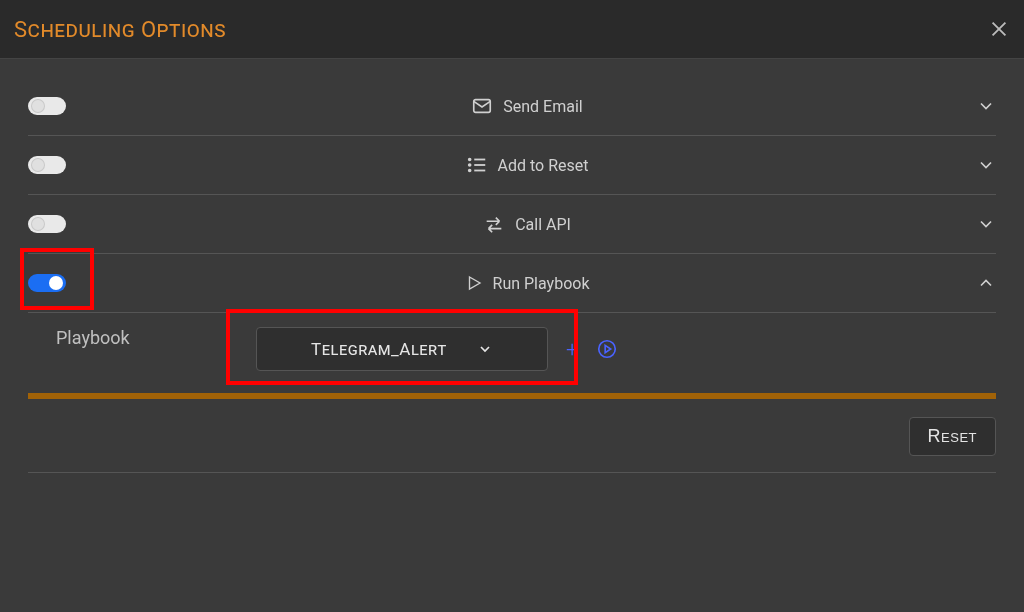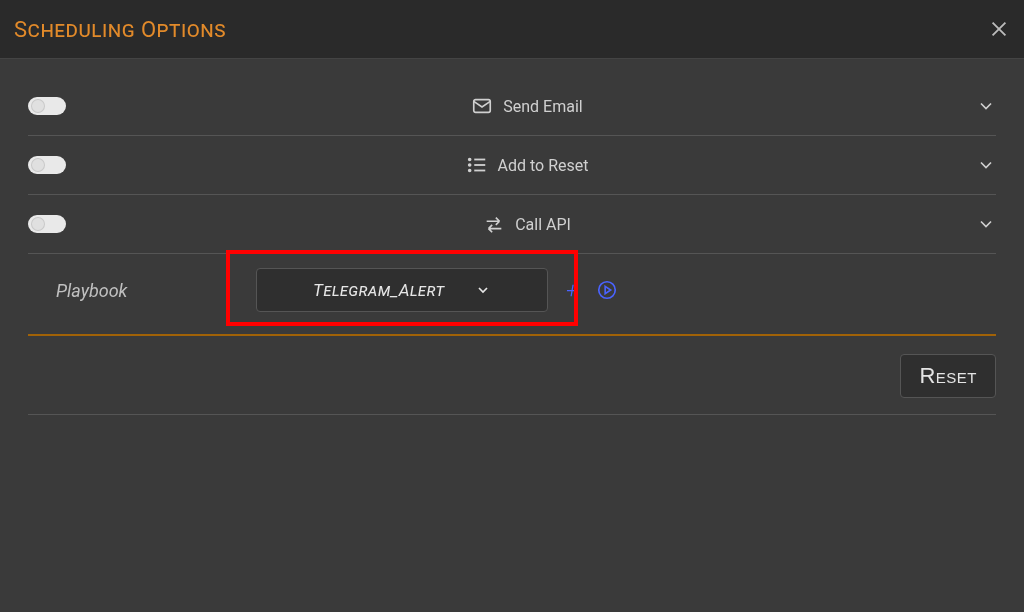--- a/index.html
+++ b/index.html
@@ -109,25 +109,23 @@
 
   .highlight-box {
     position: absolute;
     border: 4px solid #ff0000;
     pointer-events: none;
     box-sizing: border-box;
   }
 
   .expanded {
     padding: 14px 0 22px 0;
-    border-bottom: 2px solid #a16207;
-    display: flex;
-    align-items: center;
+    border-bottom: 6px solid #a16207;
+    display: flex;
     position: relative;
-    font-style: italic;
   }
   .expanded-label {
     width: 200px;
     padding-left: 28px;
     color: #c0c0c0;
     font-size: 18px;
   }
   .dropdown-wrapper {
     display: flex;
     align-items: center;
@@ -164,21 +162,21 @@
     display: flex;
     justify-content: flex-end;
     padding: 18px 0 16px 0;
     border-bottom: 1px solid #555;
   }
   .reset-btn {
     background: #2f2f2f;
     border: 1px solid #555;
     border-radius: 4px;
     color: #e4e4e4;
-    font-size: 22px;
+    font-size: 18px;
     font-variant: small-caps;
     letter-spacing: .5px;
     padding: 8px 18px;
     cursor: pointer;
   }
   svg { display:block; }
 </style>
 </head>
 <body>
 
@@ -252,20 +250,39 @@
         </svg>
       <span>Call API</span>
     </div>
     <div class="chevron-col">
       <svg class="chev" width="20" height="20" viewBox="0 0 24 24" fill="none" stroke="currentColor" stroke-width="2">
           <path d="M6 9l6 6 6-6"></path>
         </svg>
     </div>
   </div>
 
+  <div class="row">
+    <div class="highlight-box" style="left:-8px; top:-6px; width:74px; height:62px;"></div>
+    <div class="toggle-col">
+      <div class="toggle on">
+          <div class="knob"></div>
+        </div>
+    </div>
+    <div class="label-col">
+      <svg width="18" height="18" viewBox="0 0 24 24" fill="none" stroke="currentColor" stroke-width="1.8">
+          <polygon points="6,4 20,12 6,20"></polygon>
+        </svg>
+      <span>Run Playbook</span>
+    </div>
+    <div class="chevron-col">
+      <svg class="chev" width="20" height="20" viewBox="0 0 24 24" fill="none" stroke="currentColor" stroke-width="2">
+          <path d="M6 15l6-6 6 6"></path>
+        </svg>
+    </div>
+  </div>
 
   <div class="expanded">
     <div class="expanded-label">Playbook</div>
     <div class="dropdown-wrapper">
       <div class="highlight-box" style="left:-30px; top:-18px; width:352px; height:76px;"></div>
       <div class="dropdown">
         <span>Telegram_Alert</span>
         <svg width="16" height="16" viewBox="0 0 24 24" fill="none" stroke="currentColor" stroke-width="2.5">
             <path d="M6 9l6 6 6-6"></path>
           </svg>

